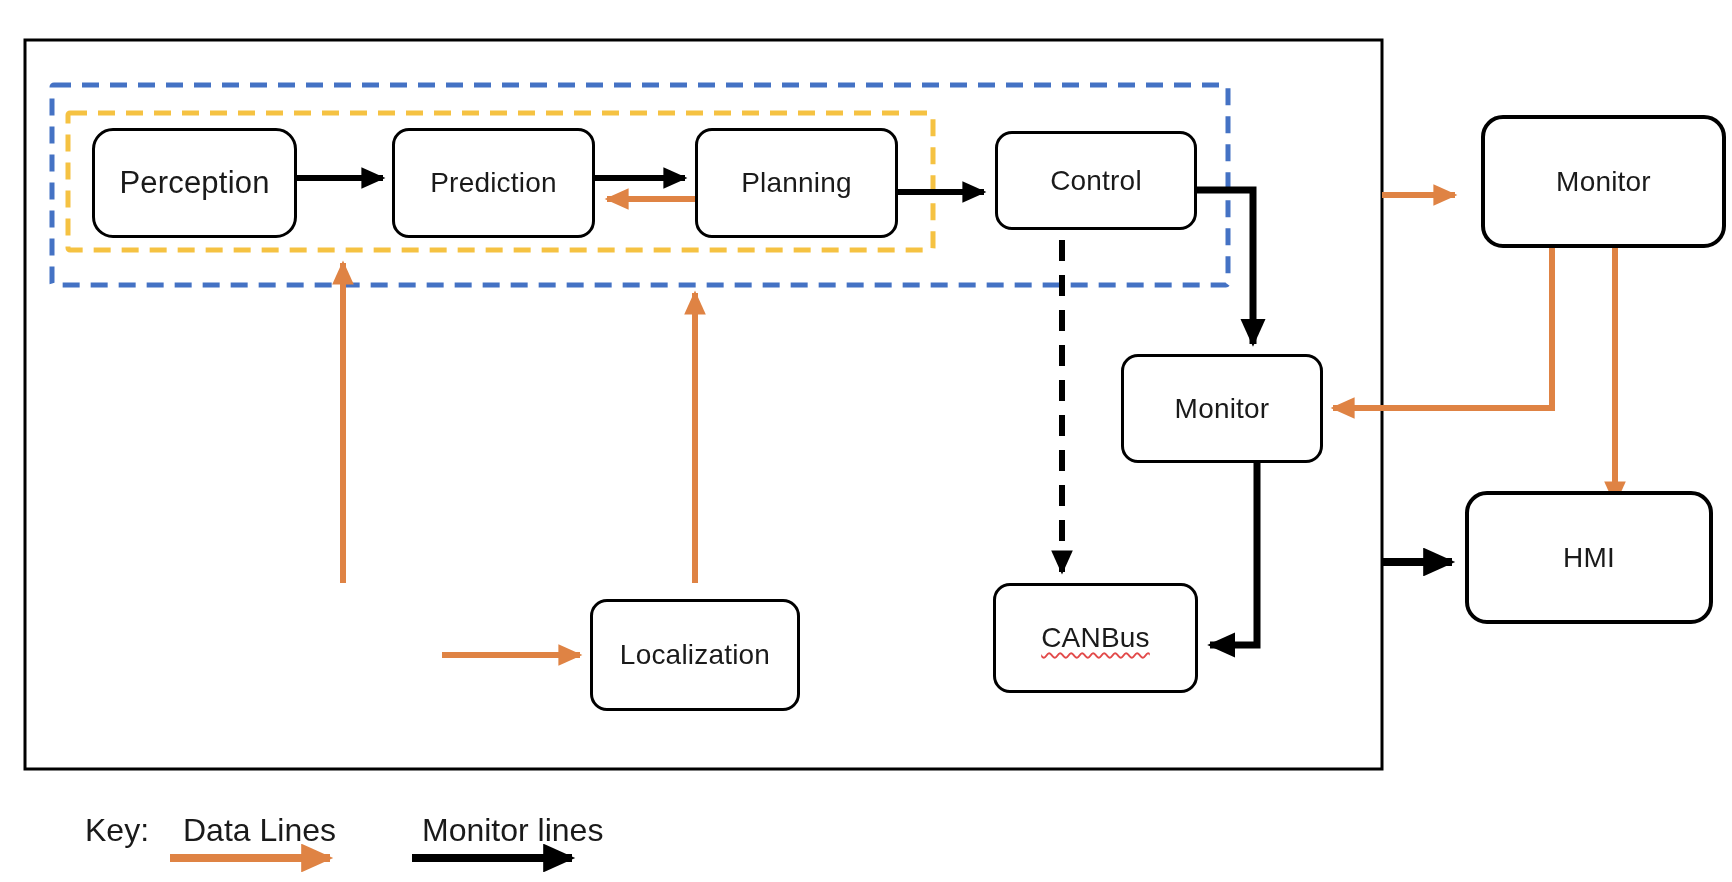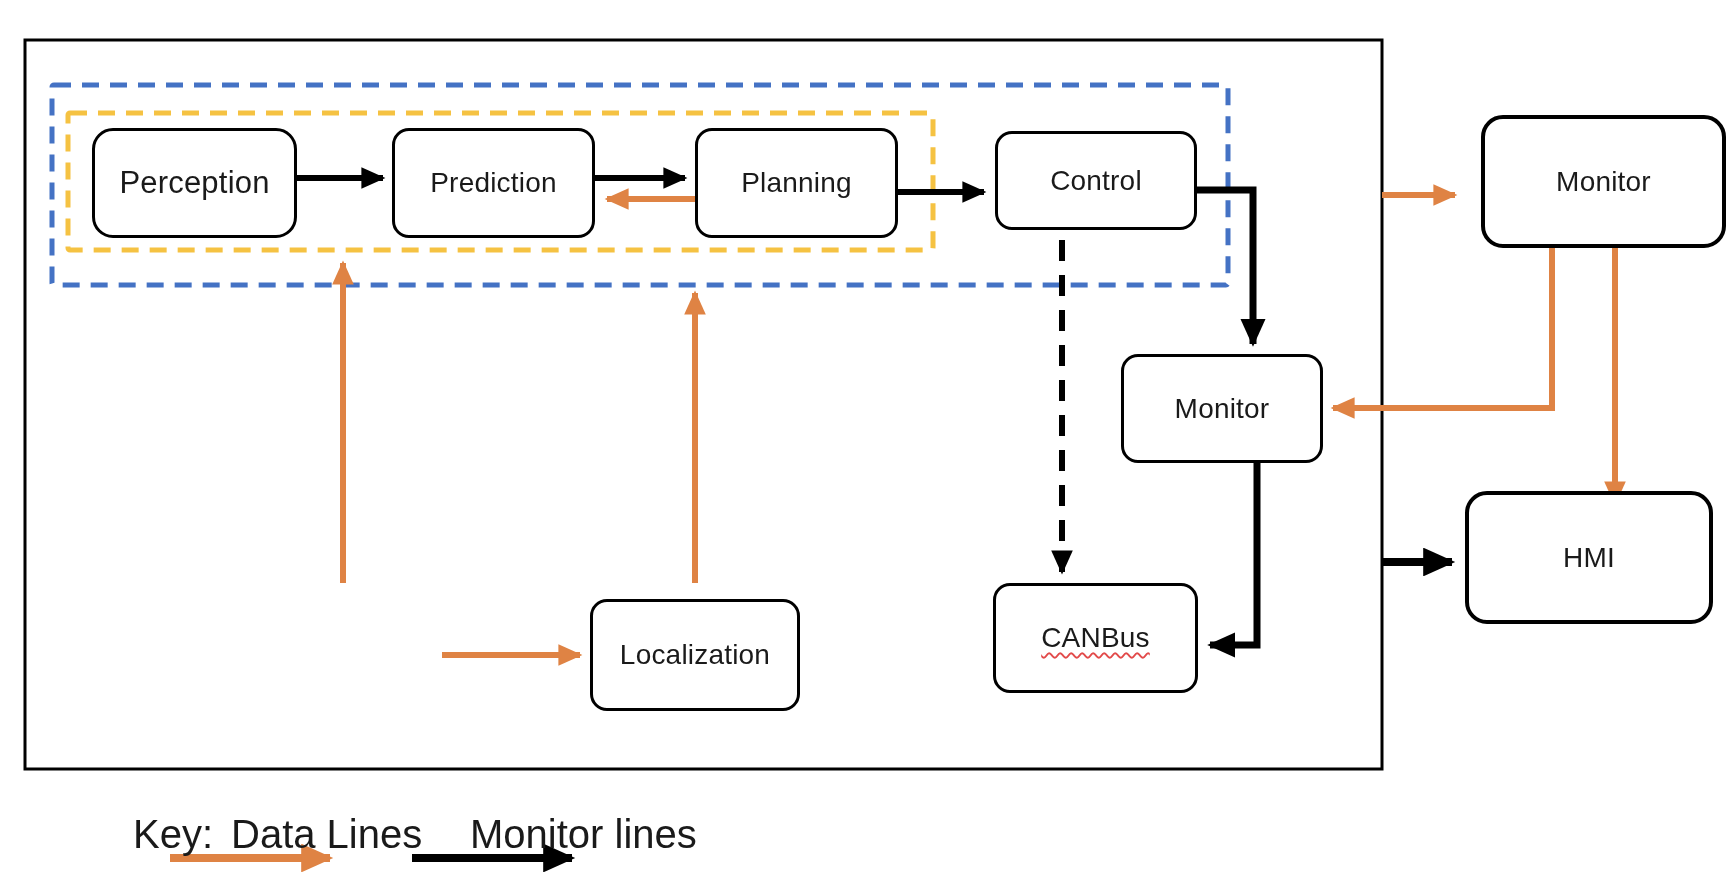--- a/index.html
+++ b/index.html
@@ -22,21 +22,21 @@
   .node{position:absolute;box-sizing:border-box;background:#ffffff;border:3px solid #000000;
         border-radius:17px;display:flex;align-items:center;justify-content:center;
         font-size:28px;letter-spacing:0.2px;}
   .node.big{border-width:4px;border-radius:22px;}
   .node .lbl{white-space:nowrap;}
   #node-perception{font-size:31px;}
   #node-canbus .lbl{text-decoration:underline wavy var(--squiggle,#E24A4A);
         text-decoration-thickness:2px;text-underline-offset:5px;}
 
   
-  .keytext{position:absolute;font-size:40px;white-space:nowrap;margin-left:48px;}
+  .keytext{position:absolute;font-size:32px;white-space:nowrap;}
 </style>
 </head>
 <body>
 
 <div id="stage">
 
   <svg id="wires" viewBox="0 0 1732 882" xmlns="http://www.w3.org/2000/svg">
     <defs>
       <marker id="ah-black" markerWidth="4.4" markerHeight="3.6" refX="3.6" refY="1.8" orient="auto" markerUnits="strokeWidth">
         <path d="M0,0 L4,1.8 L0,3.6 Z" fill="#000000"></path>

